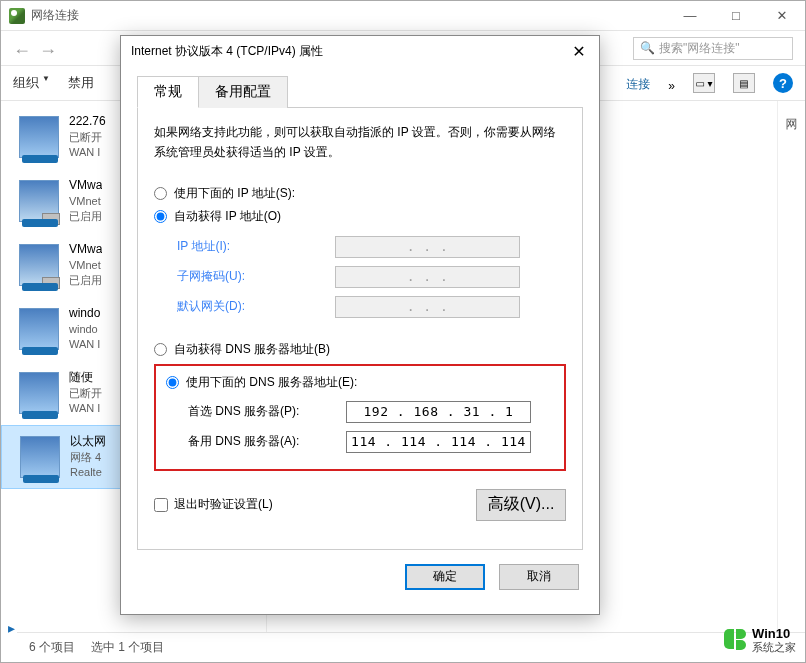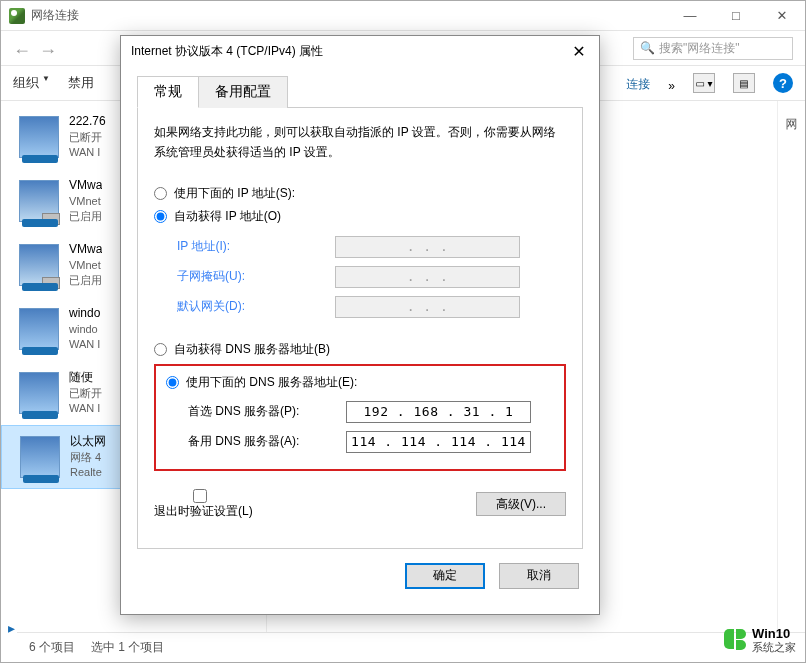--- a/index.html
+++ b/index.html
@@ -67,23 +67,23 @@
     .fields-group { border: 1px solid transparent; padding-left: 0; }
     .field-row { display: flex; align-items: center; padding: 4px 0; }
     .field-label { width: 180px; font-size: 12px; color: #000; padding-left: 22px; }
     .field-label.disabled { color: #3b82f6; }
     .ip-input { width: 185px; height: 22px; border: 1px solid #7a7a7a; font-family: monospace; font-size: 13px; text-align: center; letter-spacing: 0.5px; display: flex; align-items: center; justify-content: center; }
     .ip-input.disabled { background: #f0f0f0; color: #a0a0a0; border-color: #c0c0c0; }
 
     .dns-group { border: 2px solid #d62020; padding: 8px 10px 12px 10px; margin-top: 6px; }
 
     .bottom-row { display: flex; align-items: center; margin-top: 18px; }
-    .check-row { display: flex; align-items: center; font-size: 12px; flex-direction: column; }
+    .check-row { display: flex; align-items: center; font-size: 12px; }
     .check-row input { margin-right: 6px; width: 14px; height: 14px; }
-    .adv-btn { margin-left: auto; width: 90px; height: 24px; border: 1px solid #adadad; background: #e1e1e1; font-size: 12px; }
+    .adv-btn { margin-left: auto; width: 90px; height: 32px; border: 1px solid #adadad; background: #e1e1e1; font-size: 16px; }
 
     .dlg-buttons { display: flex; justify-content: flex-end; gap: 14px; margin-top: 14px; padding-right: 4px; }
     .dlg-btn { width: 80px; height: 26px; border: 1px solid #adadad; background: #e1e1e1; font-size: 12px; }
     .dlg-btn.primary { border: 2px solid #0078d7; }
 
     
     .watermark { position: absolute; bottom: 10px; right: 10px; display: flex; align-items: center; font-size: 13px; }
     .watermark-icon { display:flex; margin-right: 5px;}
     .watermark-blk { width: 10px; height: 20px; margin: 1px; }
     .wb1 { background: #3cc03c; border-radius: 5px 0 0 5px; }

